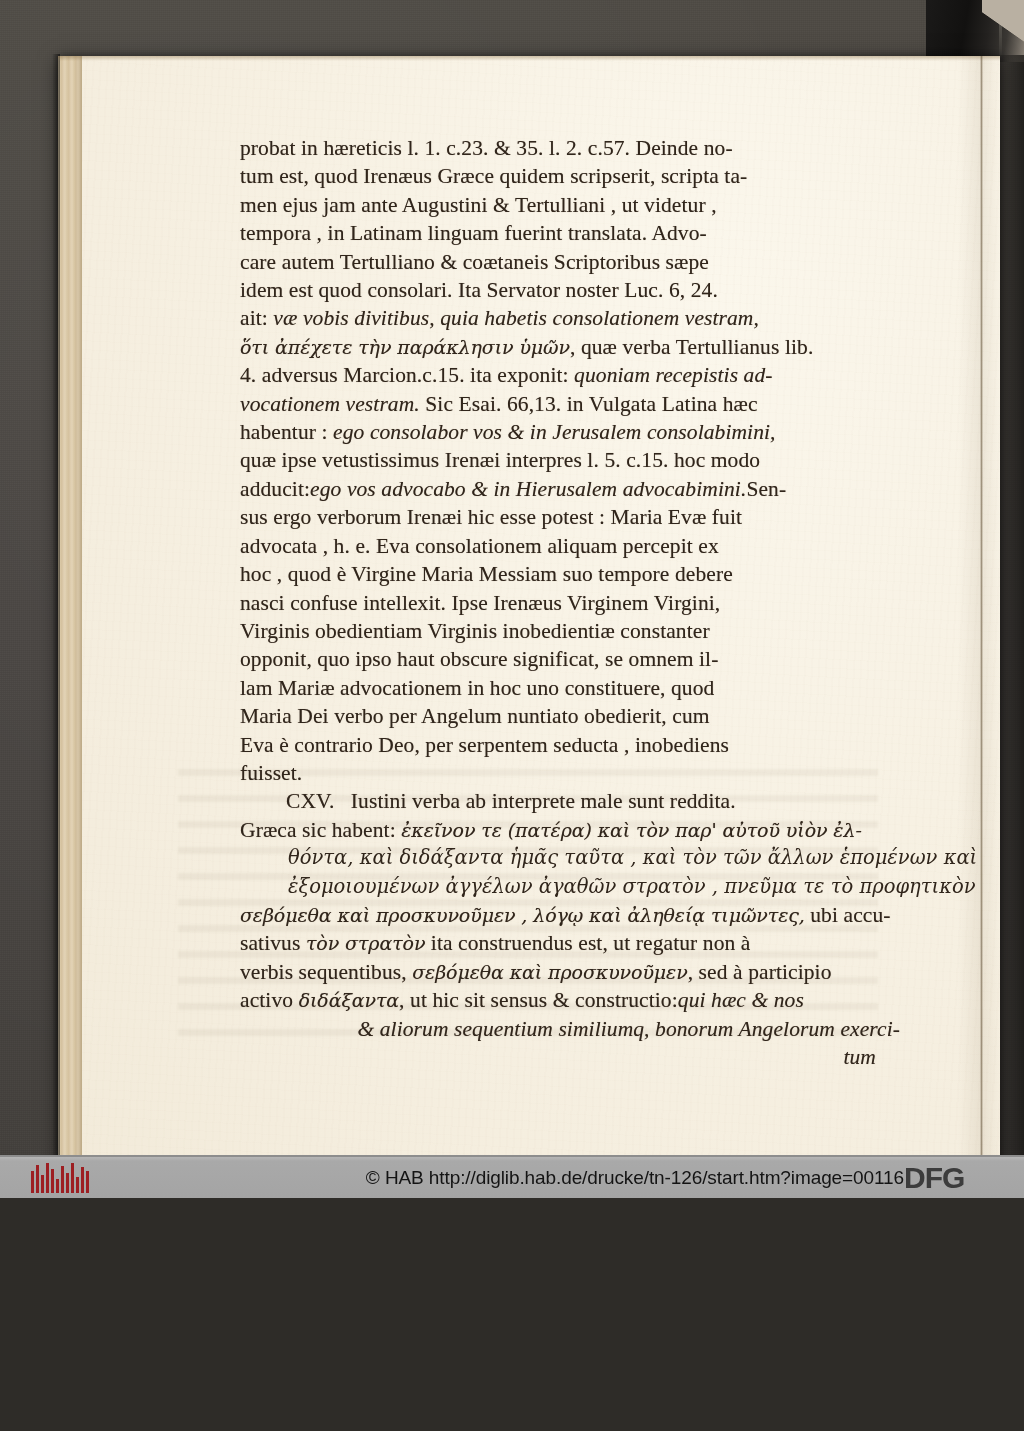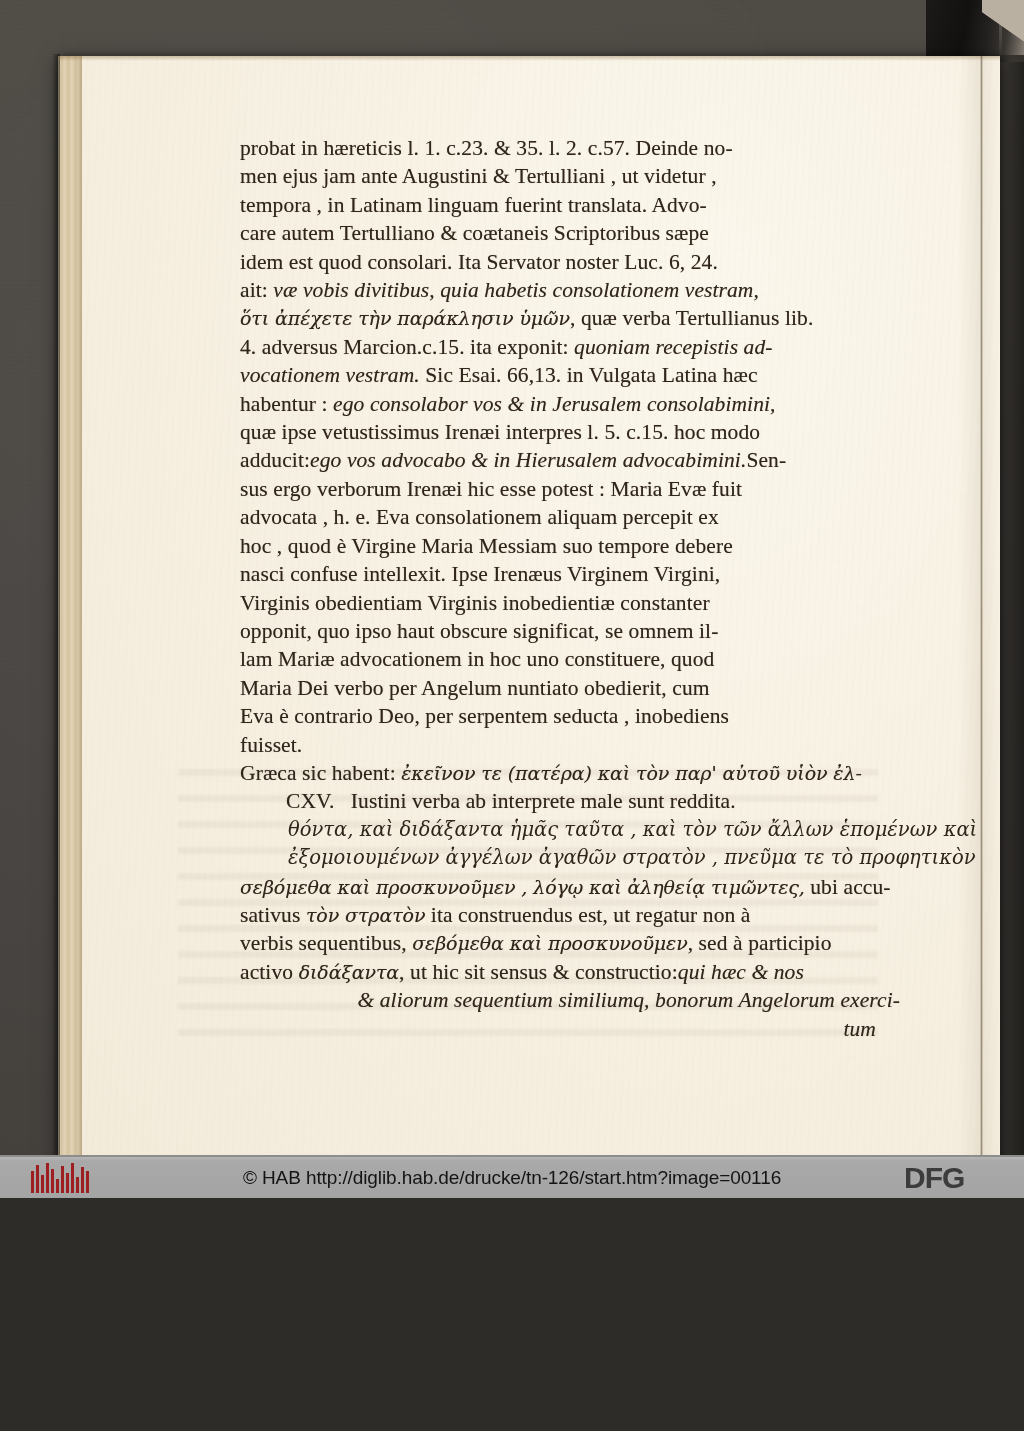--- a/index.html
+++ b/index.html
@@ -197,21 +197,21 @@
     border-top: 2px solid #8d8d8d;
     display: flex; align-items: center;
   }
   .foot-mark {
     width: 120px; display: flex; justify-content: center; align-items: center;
   }
   .barcode { display: flex; align-items: flex-end; gap: 2px; height: 30px; }
   .barcode i { display: block; width: 3px; background: #9d1f22; }
   .foot-url {
     flex: 1;
-    text-align: center;
+    text-align: right;
     font-family: "Liberation Sans", sans-serif;
     font-size: 19px;
     color: #141414;
     letter-spacing: -.1px;
     white-space: nowrap;
   }
   .foot-dfg {
     width: 120px;
     text-align: left;
     font-family: "Liberation Sans", sans-serif;
@@ -238,20 +238,21 @@
     <div class="fore-edge"></div>
     <div class="fore-edge-shadow"></div>
     <div class="top-edge"></div>
     <div class="gutter-wide"></div>
     <div class="gutter"></div>
     <div class="bleed-through"></div>
 
     <div class="textblock">
 
       <div class="ln">probat in hæreticis l. 1. c.23. &amp; 35. l. 2. c.57.  Deinde no-</div>
+      <div class="ln">tum est, quod Irenæus Græce quidem scripserit, scripta ta-</div>
       <div class="ln">men  ejus jam ante  Augustini &amp;  Tertulliani , ut  videtur ,</div>
       <div class="ln">tempora , in Latinam linguam fuerint translata.    Advo-</div>
       <div class="ln">care  autem  Tertulliano  &amp;  coætaneis  Scriptoribus  sæpe</div>
       <div class="ln">idem est quod consolari.    Ita Servator noster Luc. 6, 24.</div>
 
       <div class="ln">
         <span>ait:</span>
         <span class="it">væ vobis divitibus, quia  habetis  consolationem vestram,</span>
       </div>
 
@@ -284,29 +285,29 @@
       <div class="ln">advocata ,  h. e. Eva  consolationem  aliquam  percepit  ex</div>
       <div class="ln">hoc , quod è  Virgine Maria Messiam  suo tempore debere</div>
       <div class="ln">nasci confuse intellexit.    Ipse  Irenæus Virginem Virgini,</div>
       <div class="ln">Virginis  obedientiam  Virginis  inobedientiæ  constanter</div>
       <div class="ln">opponit, quo  ipso  haut  obscure  significat,  se  omnem  il-</div>
       <div class="ln">lam Mariæ  advocationem  in  hoc  uno  constituere,  quod</div>
       <div class="ln">Maria Dei verbo per  Angelum  nuntiato  obedierit,  cum</div>
       <div class="ln">Eva è contrario Deo,  per  serpentem  seducta , inobediens</div>
       <div class="ln">fuisset.</div>
 
-      <div class="ln">
-        <span>Græca sic habent:</span>
-        <span class="gk">ἐκεῖνον τε (πατέρα) καὶ τὸν παρ' αὐτοῦ υἱὸν ἐλ-</span>
-      </div>
-
       <div class="ln indent">
         <span>CXV.</span>
         &nbsp;
         <span>Iustini verba ab interprete male sunt reddita.</span>
+      </div>
+
+      <div class="ln">
+        <span>Græca sic habent:</span>
+        <span class="gk">ἐκεῖνον τε (πατέρα) καὶ τὸν παρ' αὐτοῦ υἱὸν ἐλ-</span>
       </div>
       <div class="gkline">θόντα, καὶ διδάξαντα ἡμᾶς ταῦτα , καὶ  τὸν τῶν ἄλλων ἑπομένων καὶ</div>
       <div class="gkline">ἐξομοιουμένων ἀγγέλων ἀγαθῶν στρατὸν , πνεῦμα τε τὸ προφητικὸν</div>
       <div class="ln">
         <span class="gk">σεβόμεθα καὶ προσκυνοῦμεν , λόγῳ καὶ ἀληθείᾳ τιμῶντες,</span>
         <span>ubi accu-</span>
       </div>
 
       <div class="ln">
         <span>sativus</span>

